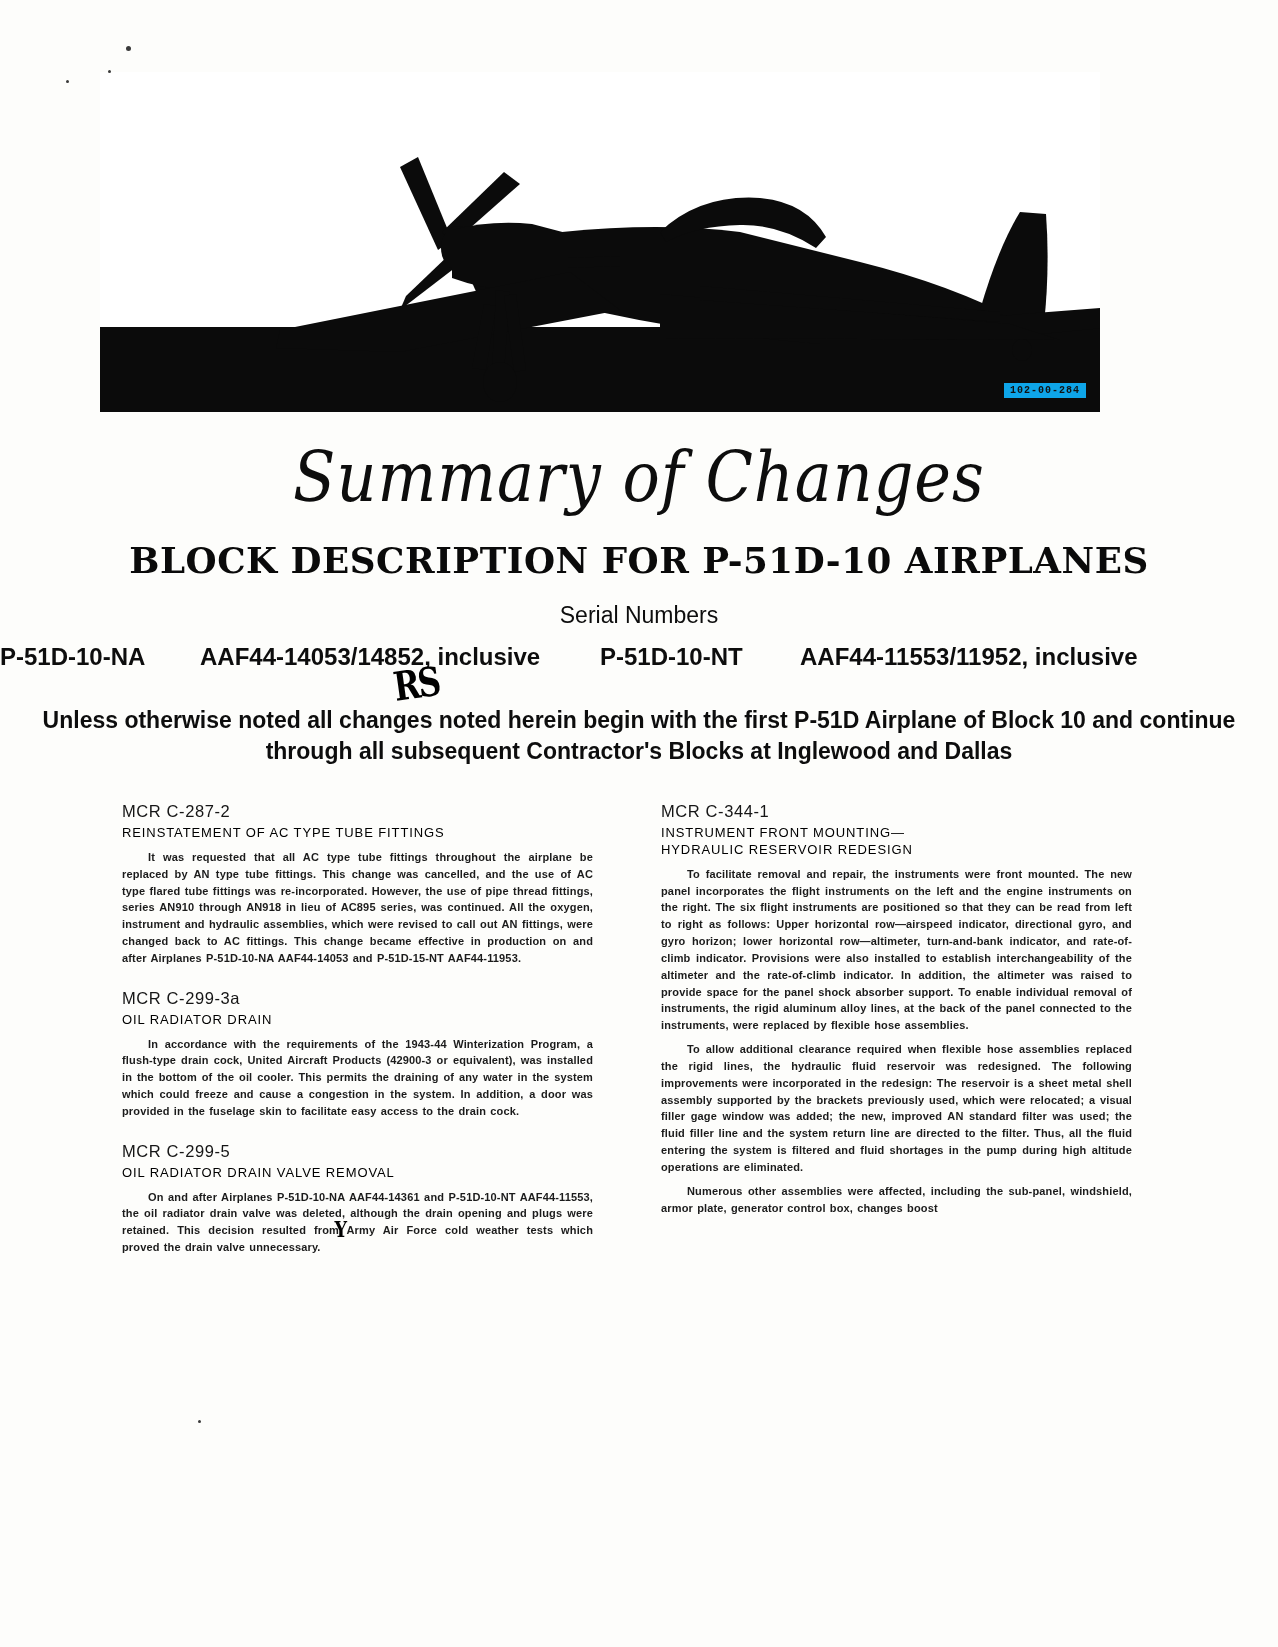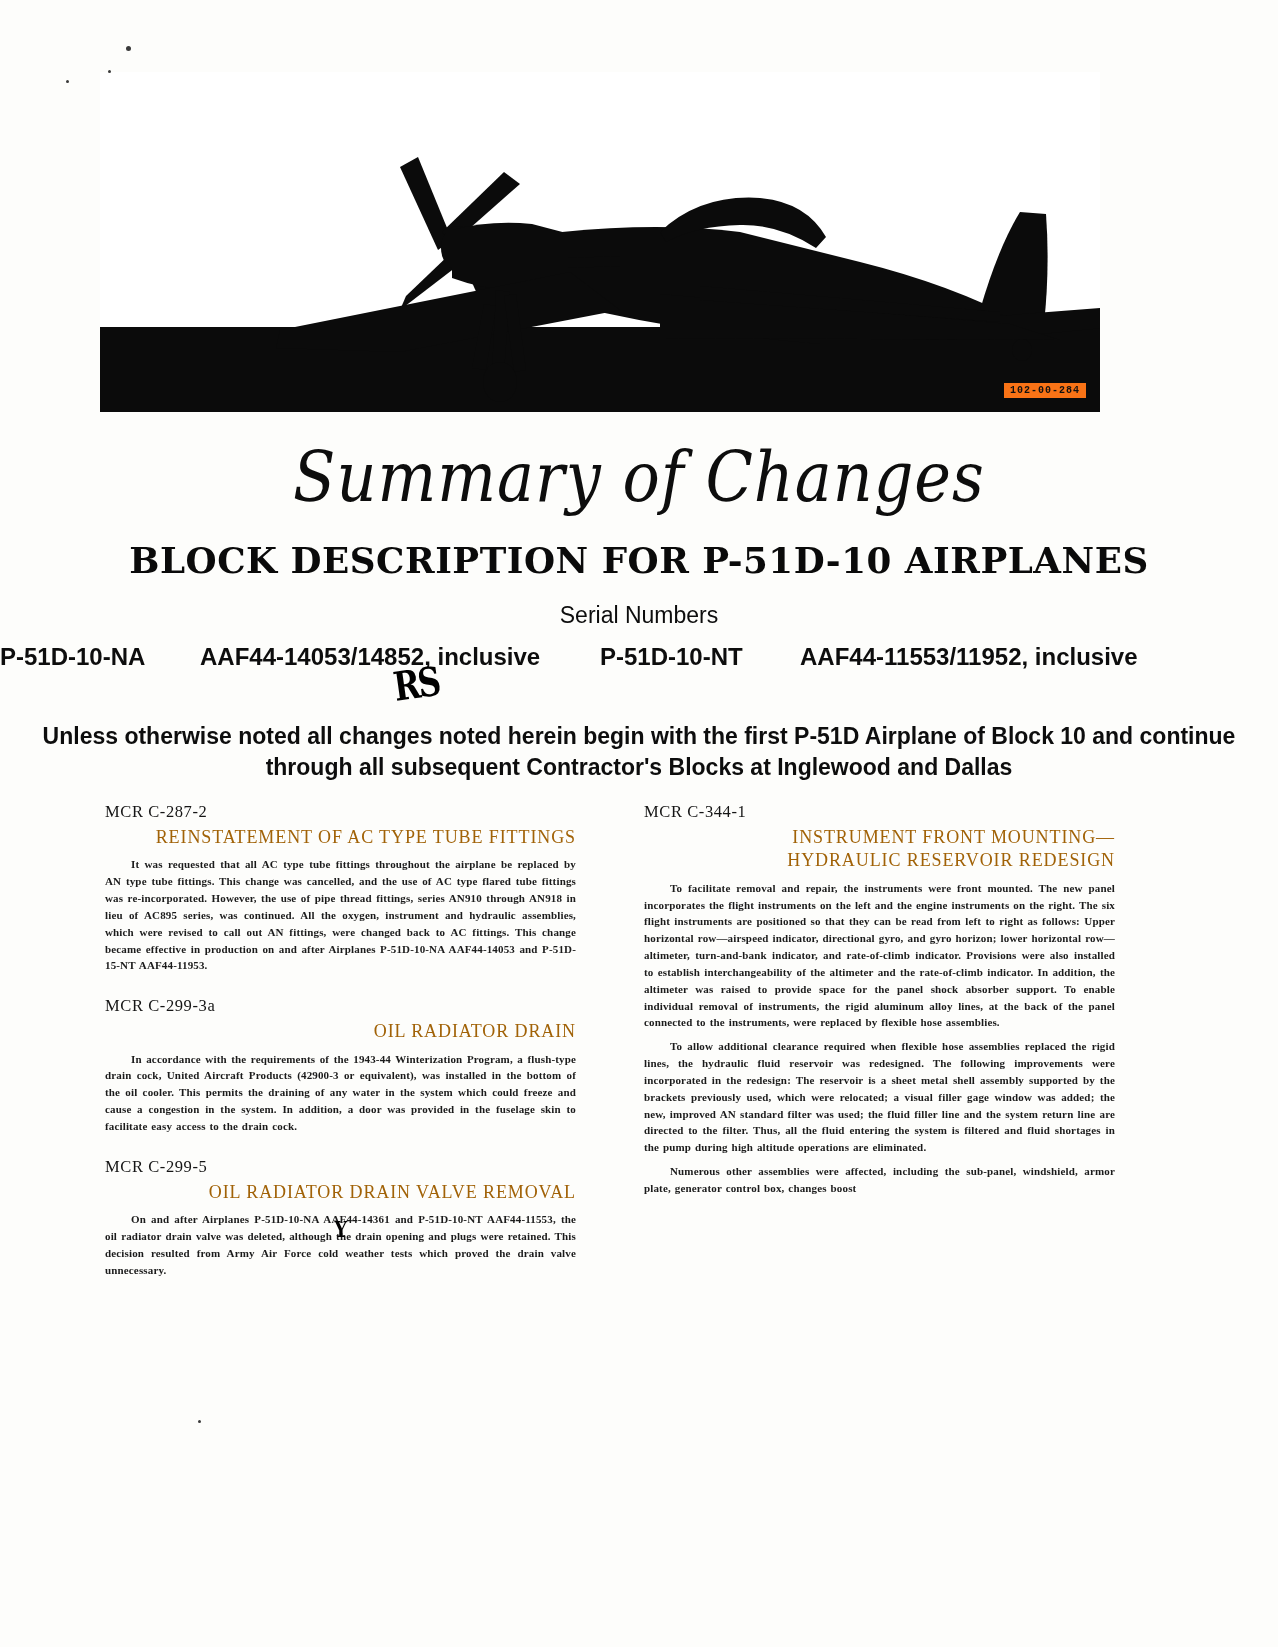--- a/index.html
+++ b/index.html
@@ -49,21 +49,21 @@
   }
   .plane-svg {
     position: absolute;
     left: 0;
     top: 0;
   }
   .photo-stamp {
     position: absolute;
     right: 14px;
     bottom: 14px;
-    background: #f97316;
+    background: #0ea5e9;
     color: #111;
     font-family: "Liberation Mono", monospace;
     font-size: 10px;
     letter-spacing: 1px;
     padding: 2px 6px;
     font-weight: bold;
   }
 
   
   .speck {
@@ -161,51 +161,48 @@
   .intro-note {
     position: absolute;
     left: 0;
     top: 705px;
     width: 1278px;
     text-align: center;
     font-size: 23px;
     font-weight: bold;
     line-height: 1.33;
     color: #0d0d0d;
-    margin-top: 16px;
   }
 
   
   .columns {
     position: absolute;
-    left: 105px;
+    left: 122px;
     top: 802px;
     width: 1010px;
     display: flex;
     gap: 68px;
-    font-family: Liberation Serif, serif;
   }
   .col {
     width: 481px;
   }
   .mcr {
     font-size: 16.5px;
     letter-spacing: 0.6px;
     color: #151515;
     margin-top: 22px;
     font-weight: normal;
   }
   .col > .mcr:first-child { margin-top: 0; }
   .sect-title {
-    font-size: 18px;
+    font-size: 13px;
     letter-spacing: 0.9px;
-    color: #a16207;
+    color: #000000;
     margin-top: 4px;
     line-height: 1.3;
-    text-align: right;
   }
   .body-p {
     font-size: 11px;
     line-height: 1.53;
     text-align: justify;
     text-indent: 26px;
     margin-top: 7px;
     font-weight: bold;
     color: #1b1b1b;
     letter-spacing: 0.15px;

